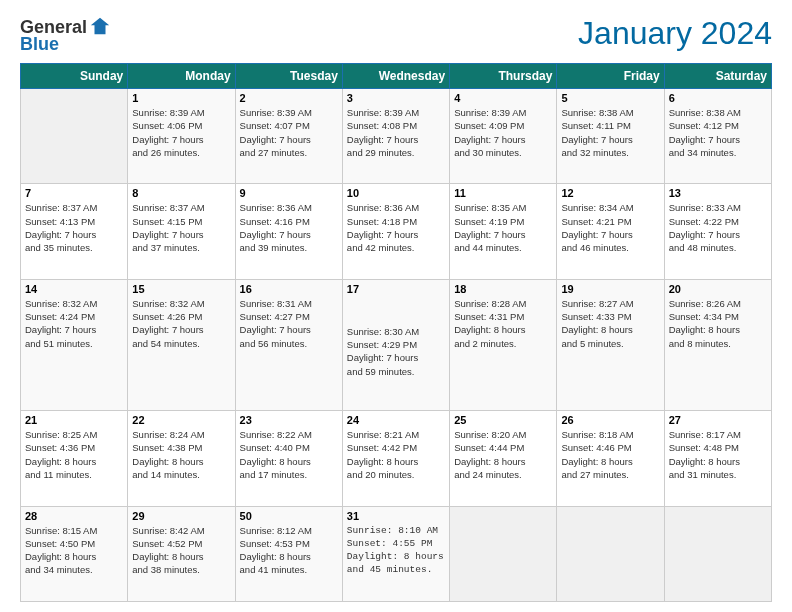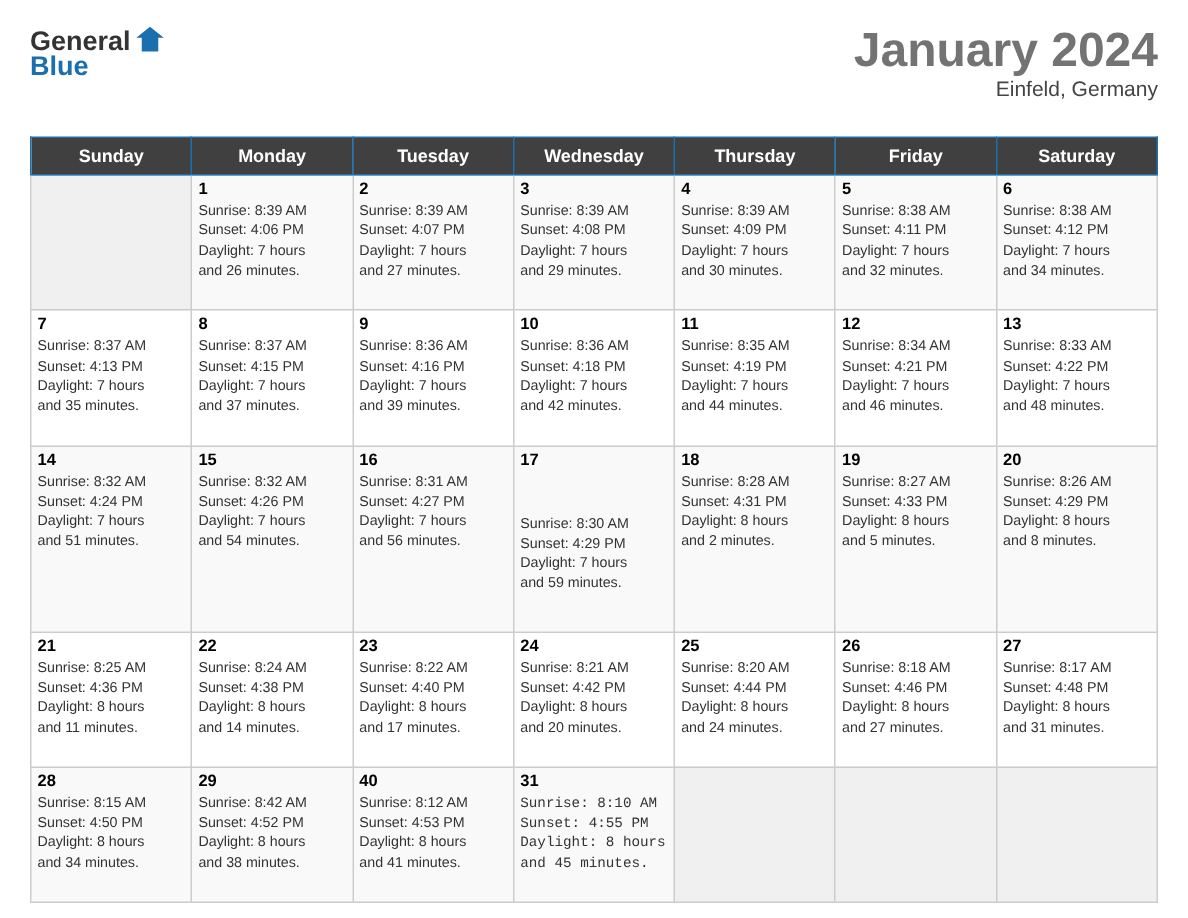--- a/index.html
+++ b/index.html
@@ -9,21 +9,20 @@
       width: 792px;
       height: 612px;
       overflow: hidden;
     }
     .page {
       width: 792px;
       height: 612px;
       padding: 16px 20px 10px 20px;
       display: flex;
       flex-direction: column;
-      gap: 16px;
     }
     .header {
       display: flex;
       justify-content: space-between;
       align-items: flex-start;
       margin-bottom: 8px;
     }
     .logo {
       display: flex;
       flex-direction: column;
@@ -44,39 +43,39 @@
     .logo-icon {
       width: 22px;
       height: 22px;
       margin-left: 2px;
     }
     .title-block {
       text-align: right;
     }
     .calendar-title {
       font-size: 32px;
-      font-weight: bold;
-      color: #737373;
+      font-weight: normal;
+      color: #0369a1;
       line-height: 1.1;
     }
     .calendar-subtitle {
       font-size: 14px;
       color: #444;
     }
     .calendar {
       flex: 1;
       border-collapse: collapse;
       width: 100%;
       font-size: 10.5px;
     }
     .calendar th {
-      background: #404040;
+      background: #0f766e;
       color: #fff;
       padding: 5px 4px;
-      text-align: center;
+      text-align: right;
       font-size: 12px;
       font-weight: bold;
       border: 1px solid #1a6faf;
     }
     .calendar td {
       border: 1px solid #ccc;
       vertical-align: top;
       padding: 3px 4px;
       width: calc(100% / 7);
       background: #fff;
@@ -111,21 +110,20 @@
       <div class="logo-text">
         <span class="logo-general">General</span>
         <svg class="logo-icon" viewBox="0 0 24 24">
           <polygon points="12,2 22,10 18,10 18,20 6,20 6,10 2,10" fill="#1a6faf"></polygon>
         </svg>
       </div>
       <span class="logo-blue" style="font-size:18px;font-weight:bold;margin-top:-4px;">Blue</span>
     </div>
     <div class="title-block">
       <div class="calendar-title">January 2024</div>
-      <div class="calendar-subtitle">Einfeld, Germany</div>
     </div>
   </div>
 
   <table class="calendar">
     <thead>
       <tr>
         <th>Sunday</th>
         <th>Monday</th>
         <th>Tuesday</th>
         <th>Wednesday</th>
@@ -270,21 +268,21 @@
           <td>
             <span class="day-num">19</span>
             <div class="day-info" style="white-space: pre-line;">Sunrise: 8:27 AM
 Sunset: 4:33 PM
 Daylight: 8 hours
 and 5 minutes.</div>
           </td>
           <td>
             <span class="day-num">20</span>
             <div class="day-info" style="white-space: pre-line;">Sunrise: 8:26 AM
-Sunset: 4:29 PM
+Sunset: 4:34 PM
 Daylight: 8 hours
 and 8 minutes.</div>
           </td>
         </tr>
         <tr>
           <td>
             <span class="day-num">21</span>
             <div class="day-info" style="white-space: pre-line;">Sunrise: 8:25 AM
 Sunset: 4:36 PM
 Daylight: 8 hours
@@ -342,21 +340,21 @@
 and 34 minutes.</div>
           </td>
           <td>
             <span class="day-num">29</span>
             <div class="day-info" style="white-space: pre-line;">Sunrise: 8:42 AM
 Sunset: 4:52 PM
 Daylight: 8 hours
 and 38 minutes.</div>
           </td>
           <td>
-            <span class="day-num">40</span>
+            <span class="day-num">50</span>
             <div class="day-info" style="white-space: pre-line;">Sunrise: 8:12 AM
 Sunset: 4:53 PM
 Daylight: 8 hours
 and 41 minutes.</div>
           </td>
           <td>
             <span class="day-num">31</span>
             <div class="day-info" style="white-space: pre-line; font-family: Liberation Mono, monospace;">Sunrise: 8:10 AM
 Sunset: 4:55 PM
 Daylight: 8 hours

